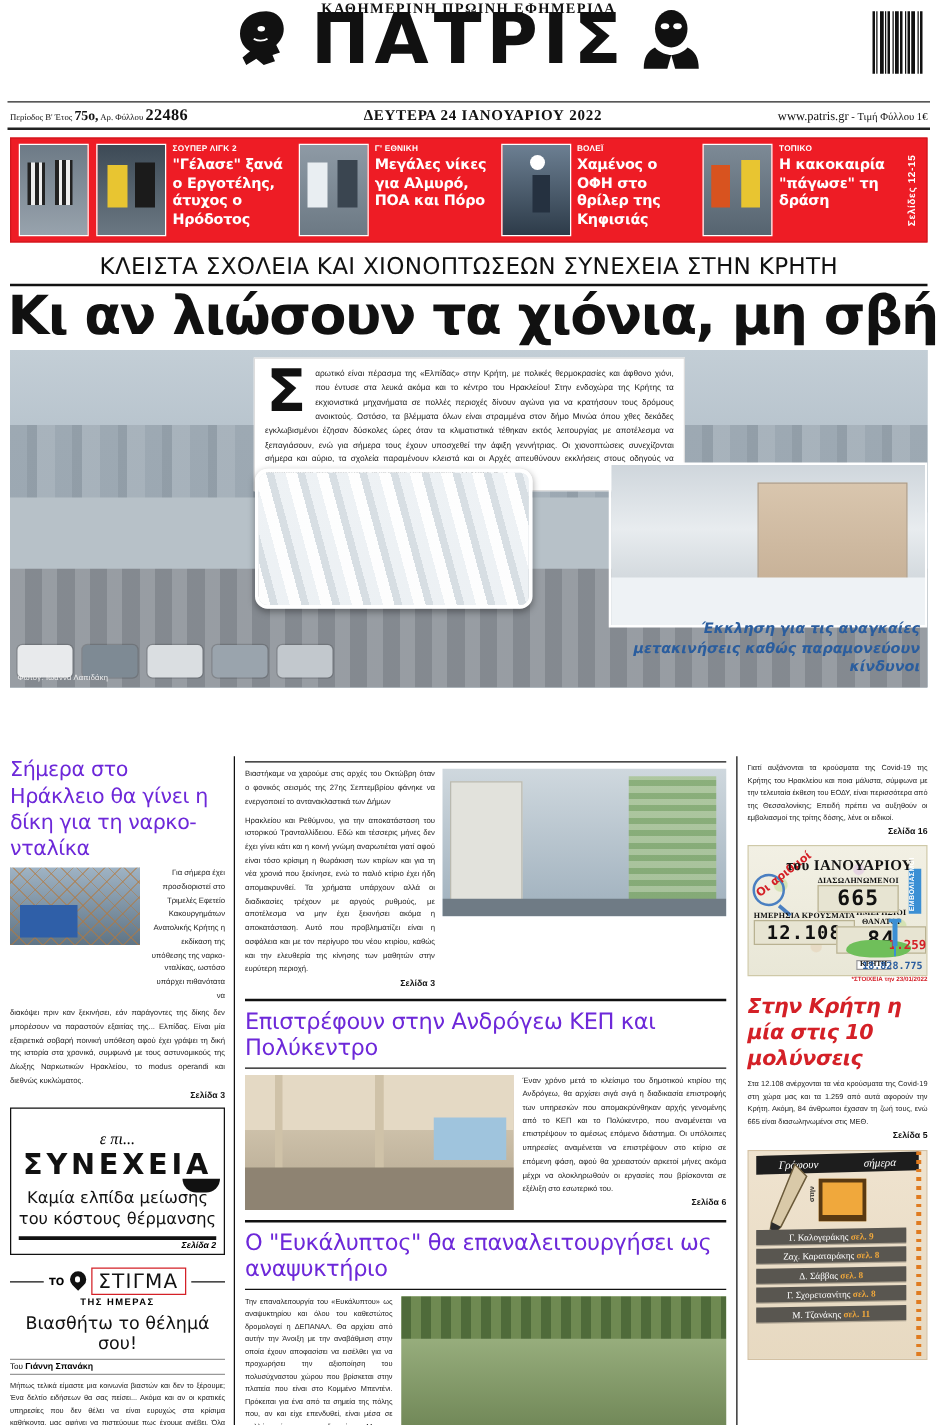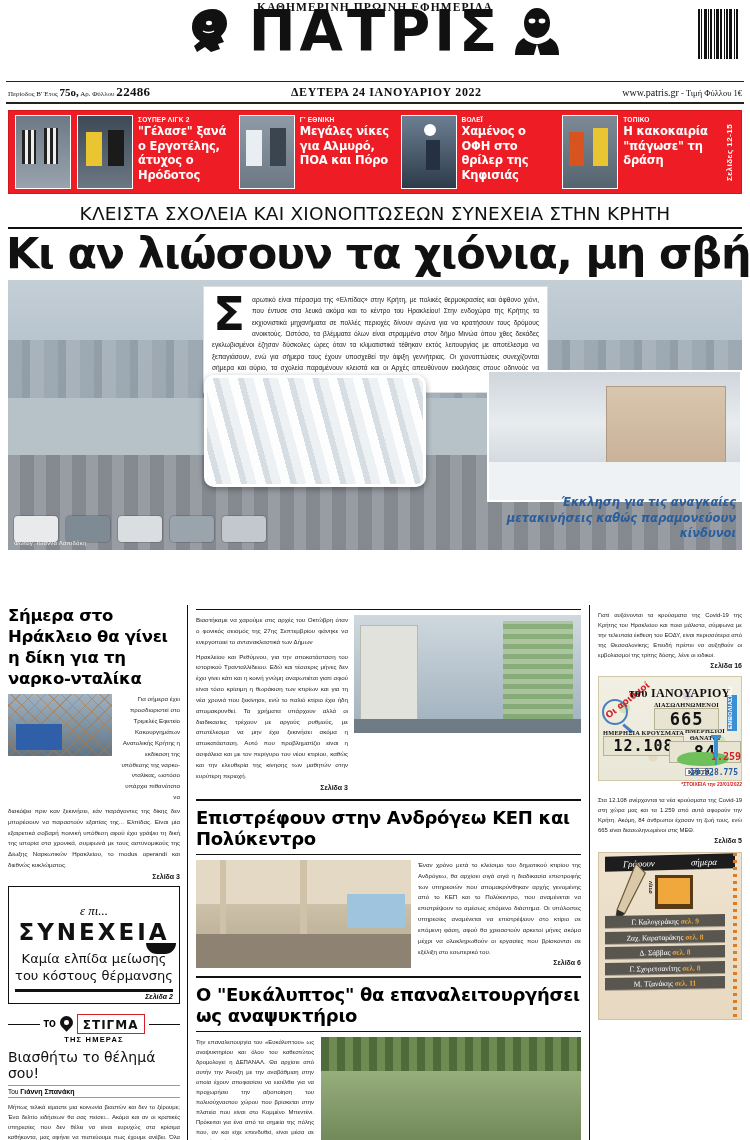--- a/index.html
+++ b/index.html
@@ -150,22 +150,22 @@
   .grid {
     position:absolute; left:8px; right:8px; top:604px; bottom:4px;
     display:grid; grid-template-columns:180px 1fr 152px; gap:0;
   }
   .col { position:relative; }
   .col-left  { padding-right:7px; border-right:1px solid #111; }
   .col-mid   { padding:0 8px; border-right:1px solid #111; }
   .col-right { padding-left:8px; }
 
   .art-head {
-    font-family:"DejaVu Sans", sans-serif; font-weight:700;
-    color:#000000; letter-spacing:-0.3px;
+    font-family:"DejaVu Sans", sans-serif; font-weight:400;
+    color:#6d28d9; letter-spacing:-0.3px;
   }
   .h-left  { font-size:16.5px; line-height:1.28; }
   .h-mid   { font-size:18px; line-height:1.2; }
   .h-red   { font-size:16.5px; line-height:1.26; color:#d42027; font-style:italic; font-weight:700; }
 
   .body-txt {
     font-family:"Liberation Sans", sans-serif; font-size:6.2px;
     line-height:1.75; color:#222; text-align:justify;
   }
   .body-txt-sm { font-size:5.9px; line-height:1.7; }
@@ -198,24 +198,24 @@
   .stigma-wrap { margin-top:10px; }
   .stigma-top { display:flex; align-items:center; justify-content:center; gap:4px; }
   .stigma-line { flex:1 1 auto; height:1px; background:#111; }
   .stigma-to { font-size:8px; font-weight:700; font-family:"DejaVu Sans",sans-serif; }
   .pin { width:13px; height:16px; position:relative; }
   .pin:before { content:""; position:absolute; left:0; top:0; width:13px; height:13px;
      background:#111; border-radius:50% 50% 50% 0; transform:rotate(-45deg); }
   .pin:after { content:""; position:absolute; left:4.2px; top:4.2px; width:4.6px; height:4.6px;
      background:#fff; border-radius:50%; }
   .stigma-box { border:1.6px solid #d42027; padding:0 5px; }
-  .stigma-box span { font-family:"DejaVu Sans", sans-serif; font-weight:700; font-size:12px; letter-spacing:1px; color:#111; }
+  .stigma-box span { font-family:"DejaVu Sans", sans-serif; font-weight:400; font-size:16px; letter-spacing:1px; color:#111; }
   .stigma-sub { text-align:center; font-size:7.5px; font-weight:700; letter-spacing:1.2px; margin-top:1px; }
   .stigma-head {
-    text-align:left; font-family:"DejaVu Sans", sans-serif; font-size:14px;
+    text-align:center; font-family:"DejaVu Sans", sans-serif; font-size:14px;
     margin:5px 0 4px 0; color:#111;
   }
   .stigma-by { border-top:1px solid #999; border-bottom:1px solid #999; padding:2px 0; font-size:6.5px; }
   .stigma-by b { font-size:7px; }
 
   
   .covid {
     margin-top:7px; position:relative; height:105px; overflow:hidden;
     background:linear-gradient(#f2f0e4,#e9e7d7);
     border:1px solid #cfc9a8;
@@ -588,20 +588,21 @@
         <div class="vax-badge">ΕΜΒΟΛΙΑΣΜΟΙ</div>
         <svg style="position:absolute;right:16px;top:56px;width:18px;height:34px" viewBox="0 0 18 34">
           <rect x="7" y="4" width="4" height="20" fill="#3b8fd4"></rect>
           <rect x="4" y="2" width="10" height="3" fill="#3b8fd4"></rect>
           <path d="M9 24l0 8" stroke="#3b8fd4" stroke-width="1.6"></path>
         </svg>
       </div>
       <div style="text-align:right;font-size:5px;color:#d42027;font-weight:700;">*ΣΤΟΙΧΕΙΑ την 23/01/2022</div>
 
       <div style="margin-top:8px;">
+        <div class="art-head h-red">Στην Κρήτη η μία στις 10 μολύνσεις</div>
         <div class="body-txt body-txt-sm" style="margin-top:5px;">Στα 12.108 ανέρχονται τα νέα κρούσματα της Covid-19 στη χώρα μας και τα 1.259 από αυτά αφορούν την Κρήτη. Ακόμη, 84 άνθρωποι έχασαν τη ζωή τους, ενώ 665 είναι διασωληνωμένοι στις ΜΕΘ.</div>
         <span class="pg">Σελίδα 5</span>
       </div>
 
       <div class="grafoun">
         <div class="grafoun-hdr">
           <span>
             <i style="font-style:italic">Γράφουν</i>
             <i style="font-style:italic">σήμερα</i>
           </span>

